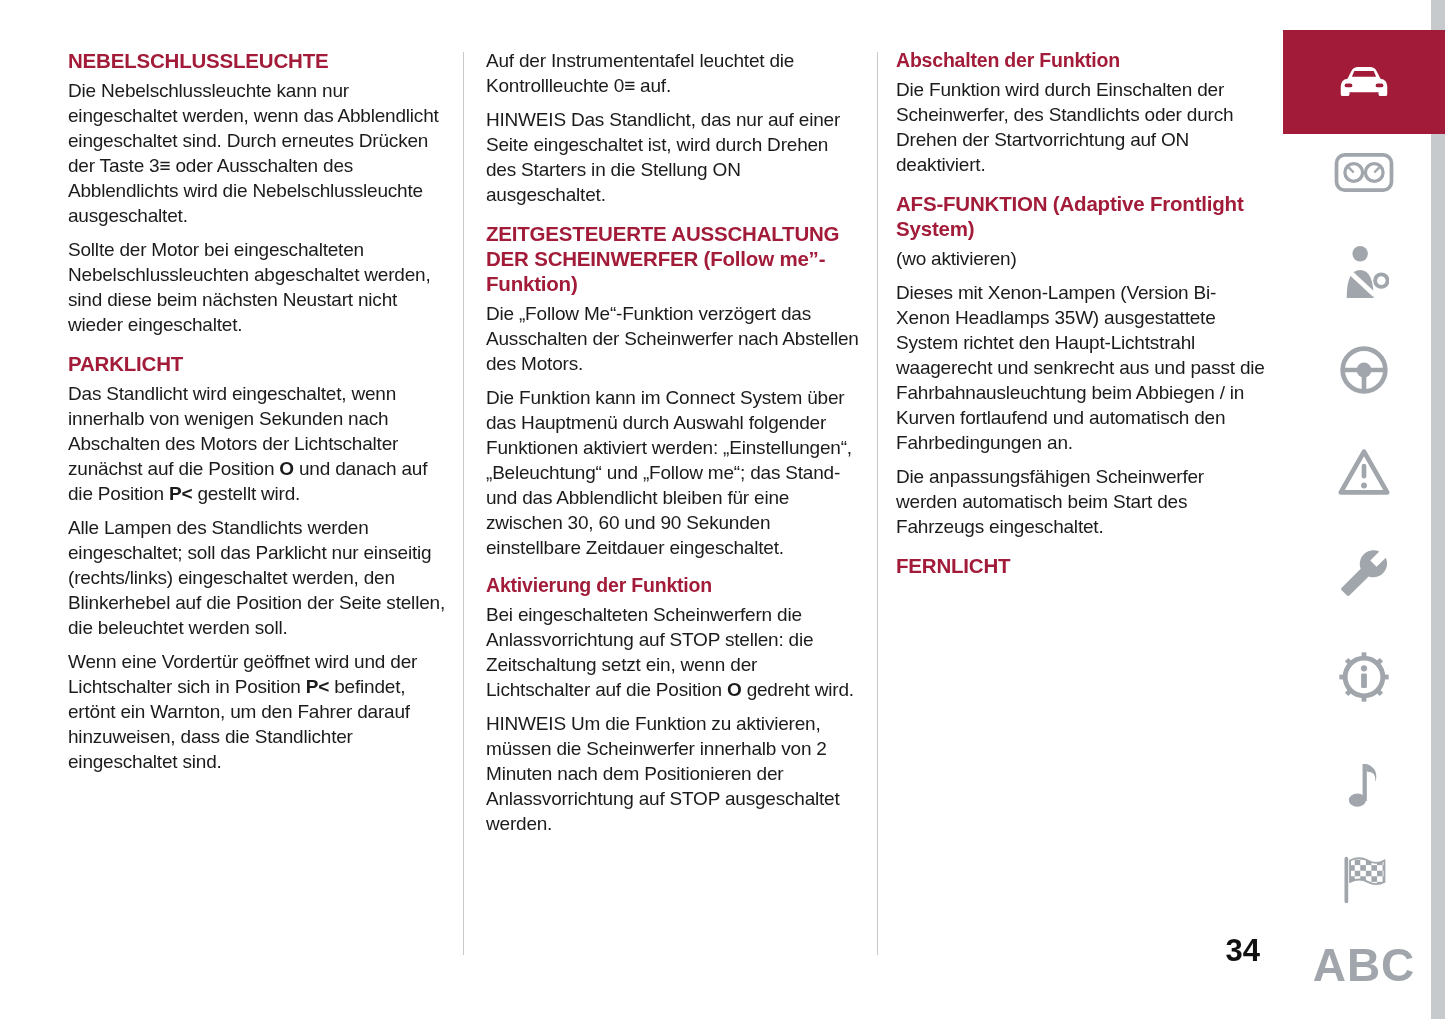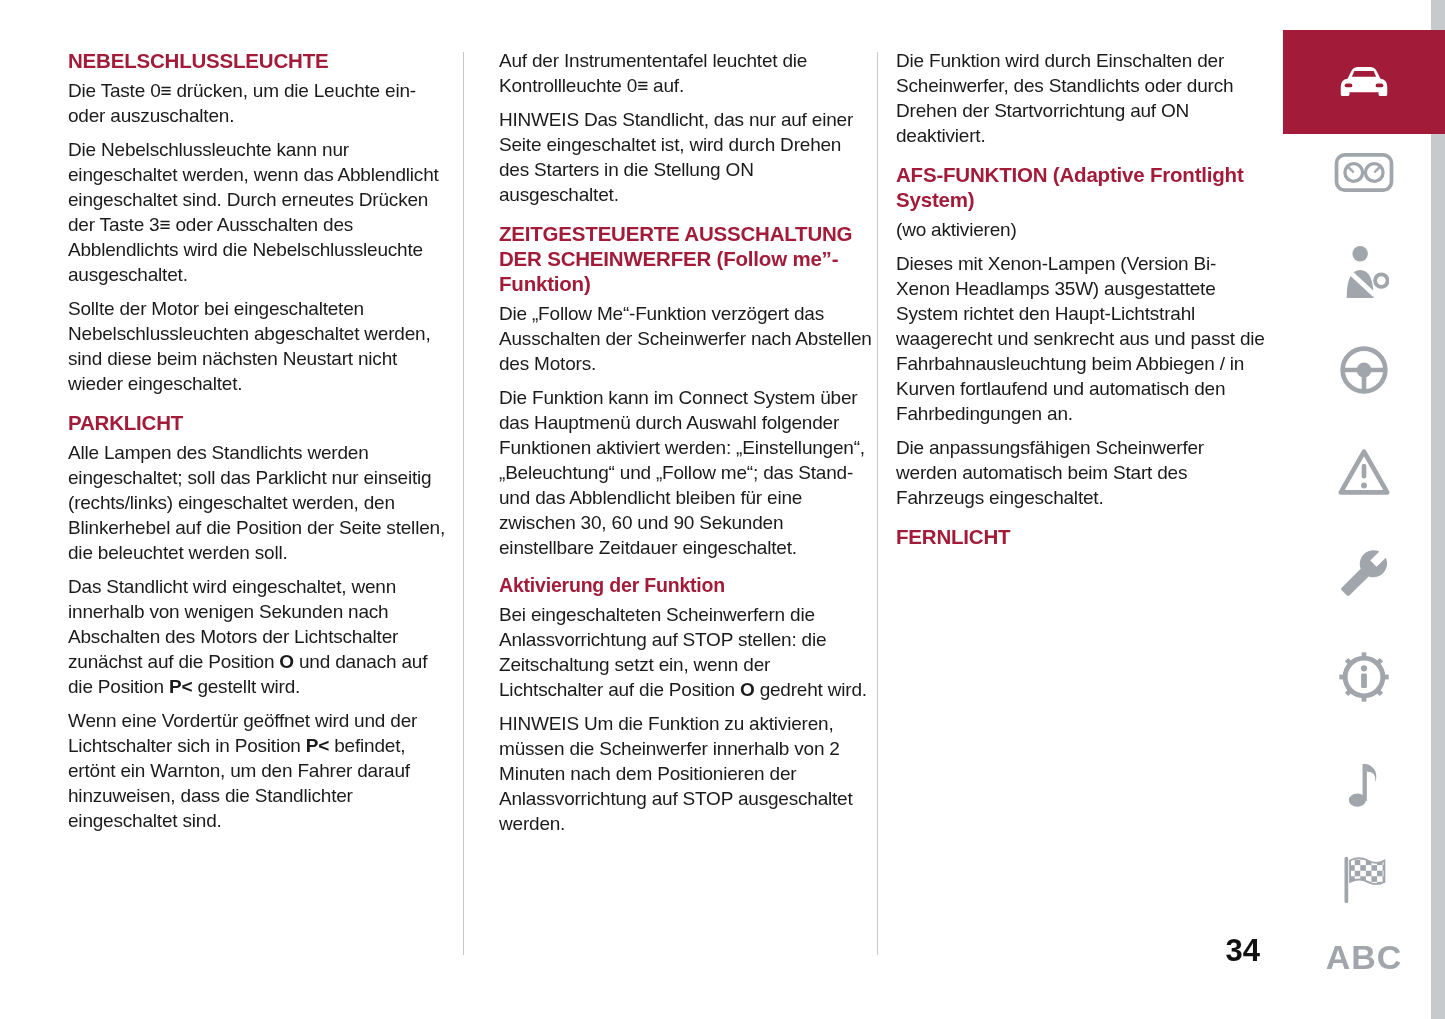--- a/index.html
+++ b/index.html
@@ -24,51 +24,51 @@
 
   .page-num {
     position:absolute; left:1150px; top:933px; width:110px;
     text-align:right; font-size:31px; font-weight:bold; color:#111;
   }
 
   
   .edge-strip { position:absolute; left:1431px; top:0; width:14px; height:1019px; background:#c6cacc; }
   .tab { position:absolute; left:1283px; width:162px; display:flex; align-items:center; justify-content:center; }
   .tab-active { height:104px; background:#a21c3a; }
-  .tab-abc { font-size:34px; font-weight:bold; color:#a0a6ab; letter-spacing:1px; }
+  .tab-abc { font-size:46px; font-weight:bold; color:#a0a6ab; letter-spacing:1px; }
   .gicon { display:block; }
 </style>
 </head>
 <body>
 
 <div class="page">
 
   <div class="col" style="left:68px;width:378px">
       <h2 class="blk-h1">NEBELSCHLUSSLEUCHTE</h2>
-      <p class="blk-p">Die Taste 0≡ drücken, um die Leuchte ein- oder auszuschalten.</p>
       <p class="blk-p">Die Nebelschlussleuchte kann nur eingeschaltet werden, wenn das Abblendlicht eingeschaltet sind. Durch erneutes Drücken der Taste 3≡ oder Ausschalten des Abblendlichts wird die Nebelschlussleuchte ausgeschaltet.</p>
       <p class="blk-p">Sollte der Motor bei eingeschalteten Nebelschlussleuchten abgeschaltet werden, sind diese beim nächsten Neustart nicht wieder eingeschaltet.</p>
       <h2 class="blk-h1">PARKLICHT</h2>
+      <p class="blk-p"><span>Das Standlicht wird eingeschaltet, wenn innerhalb von wenigen Sekunden nach Abschalten des Motors der Lichtschalter zunächst auf die Position </span><span class="b">O</span><span> und danach auf die Position </span><span class="b">P&lt;</span><span> gestellt wird.</span></p>
       <p class="blk-p">Alle Lampen des Standlichts werden eingeschaltet; soll das Parklicht nur einseitig (rechts/links) eingeschaltet werden, den Blinkerhebel auf die Position der Seite stellen, die beleuchtet werden soll.</p>
-      <p class="blk-p"><span>Das Standlicht wird eingeschaltet, wenn innerhalb von wenigen Sekunden nach Abschalten des Motors der Lichtschalter zunächst auf die Position </span><span class="b">O</span><span> und danach auf die Position </span><span class="b">P&lt;</span><span> gestellt wird.</span></p>
       <p class="blk-p"><span>Wenn eine Vordertür geöffnet wird und der Lichtschalter sich in Position </span><span class="b">P&lt;</span><span> befindet, ertönt ein Warnton, um den Fahrer darauf hinzuweisen, dass die Standlichter eingeschaltet sind.</span></p>
     </div>
   <div class="vdiv" style="left:463px"></div>
-  <div class="col" style="left:499px;width:373px">
+  <div class="col" style="left:486px;width:373px">
       <p class="blk-p">Auf der Instrumententafel leuchtet die Kontrollleuchte 0≡ auf.</p>
       <p class="blk-p">HINWEIS Das Standlicht, das nur auf einer Seite eingeschaltet ist, wird durch Drehen des Starters in die Stellung ON ausgeschaltet.</p>
       <h2 class="blk-h1">ZEITGESTEUERTE AUSSCHALTUNG DER SCHEINWERFER (Follow me”-Funktion)</h2>
       <p class="blk-p">Die „Follow Me“-Funktion verzögert das Ausschalten der Scheinwerfer nach Abstellen des Motors.</p>
       <p class="blk-p">Die Funktion kann im Connect System über das Hauptmenü durch Auswahl folgender Funktionen aktiviert werden: „Einstellungen“, „Beleuchtung“ und „Follow me“; das Stand- und das Abblendlicht bleiben für eine zwischen 30, 60 und 90 Sekunden einstellbare Zeitdauer eingeschaltet.</p>
       <h2 class="blk-h2">Aktivierung der Funktion</h2>
       <p class="blk-p"><span>Bei eingeschalteten Scheinwerfern die Anlassvorrichtung auf STOP stellen: die Zeitschaltung setzt ein, wenn der Lichtschalter auf die Position </span><span class="b">O</span><span> gedreht wird.</span></p>
       <p class="blk-p">HINWEIS Um die Funktion zu aktivieren, müssen die Scheinwerfer innerhalb von 2 Minuten nach dem Positionieren der Anlassvorrichtung auf STOP ausgeschaltet werden.</p>
     </div>
   <div class="vdiv" style="left:877px"></div>
   <div class="col" style="left:896px;width:372px">
+      <h2 class="blk-h2">Abschalten der Funktion</h2>
       <p class="blk-p">Die Funktion wird durch Einschalten der Scheinwerfer, des Standlichts oder durch Drehen der Startvorrichtung auf ON deaktiviert.</p>
       <h2 class="blk-h1">AFS-FUNKTION (Adaptive Frontlight System)</h2>
       <p class="blk-p">(wo aktivieren)</p>
       <p class="blk-p">Dieses mit Xenon-Lampen (Version Bi-Xenon Headlamps 35W) ausgestattete System richtet den Haupt-Lichtstrahl waagerecht und senkrecht aus und passt die Fahrbahnausleuchtung beim Abbiegen / in Kurven fortlaufend und automatisch den Fahrbedingungen an.</p>
       <p class="blk-p">Die anpassungsfähigen Scheinwerfer werden automatisch beim Start des Fahrzeugs eingeschaltet.</p>
       <h2 class="blk-h1">FERNLICHT</h2>
     </div>
 
   <div class="page-num">34</div>
 

